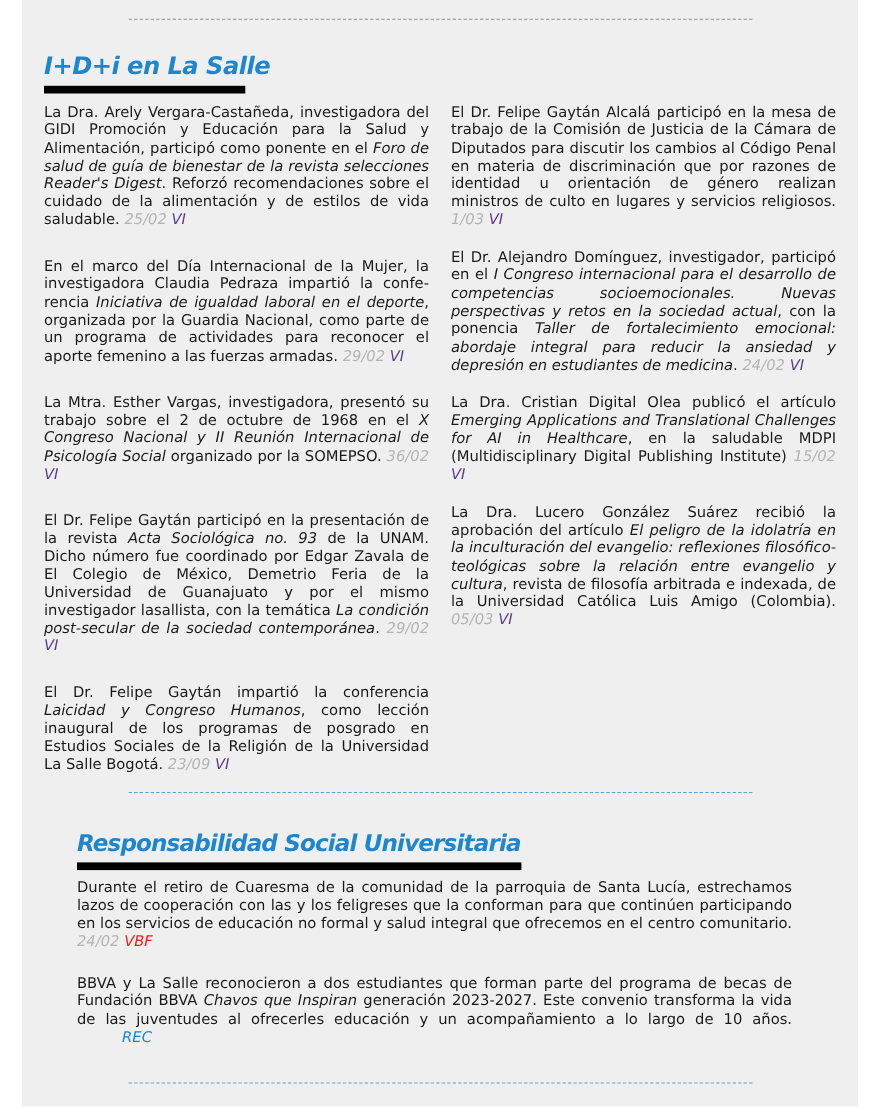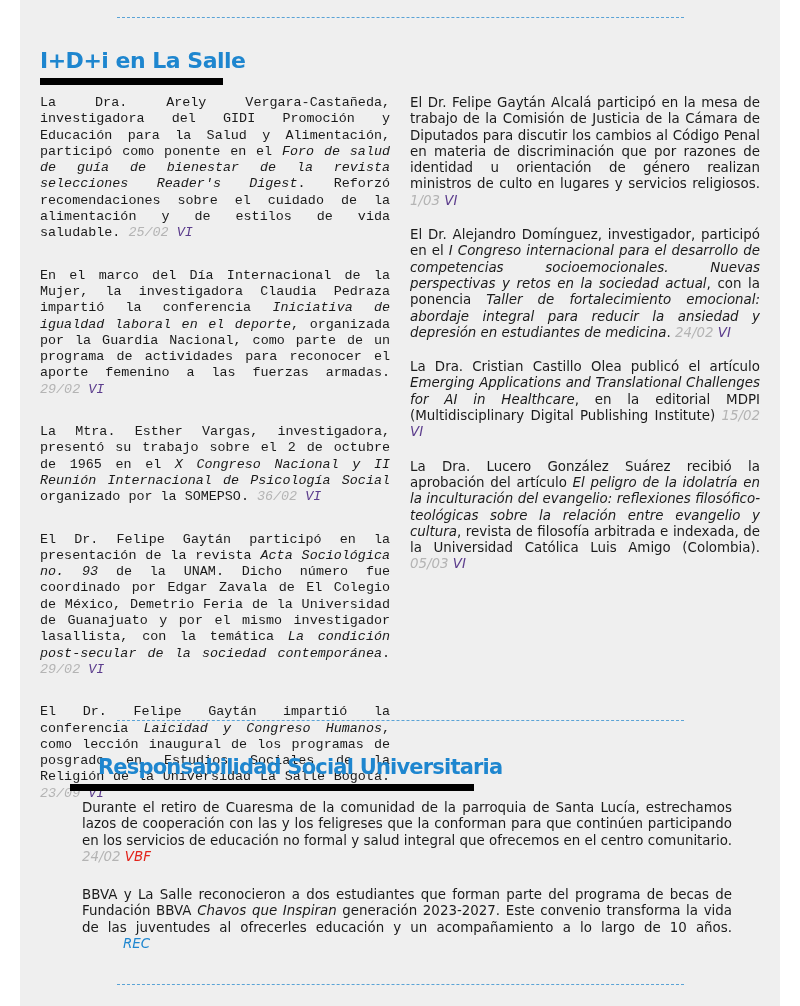--- a/index.html
+++ b/index.html
@@ -1,56 +1,56 @@
 <!DOCTYPE html>
 <html><head>
   <meta charset="utf-8">
   <style>
     html, body { margin: 0; padding: 0; background: #ffffff; }
     body { width: 800px; height: 1006px; position: relative; overflow: hidden; font-family: "Liberation Sans", sans-serif; }
     .panel { position: absolute; left: 20px; top: 0; width: 760px; height: 1006px; background: #efefef; }
     .divider { position: absolute; height: 0; border-top: 1px dashed #5aa3d6; }
-    .heading { position: absolute; font-family: "DejaVu Sans", sans-serif; font-weight: bold; color: #1e86cf; letter-spacing: -0.5px; }
+    .heading { position: absolute; font-family: "DejaVu Sans", sans-serif; font-weight: bold; color: #1e86cf; letter-spacing: -0.5px; font-style: italic; }
     .heading-bar { position: absolute; background: #000000; height: 7px; }
     .col { position: absolute; font-family: "DejaVu Sans", sans-serif; font-size: 13.4px; line-height: 16.3px; color: #1a1a1a; text-align: justify; }
     .item { margin: 0 0 21px 0; }
     .item .it { font-style: italic; }
     .date { color: #b4b4b4; font-style: italic; }
     .tag-vi { color: #5b3c8c; font-style: italic; }
     .tag-vbf { color: #e2231a; font-style: italic; }
     .tag-rec { color: #1e86cf; font-style: italic; margin-left: 41px; }
-    .wide { position: absolute; left: 82px; width: 650px; font-family: "DejaVu Sans", sans-serif; font-size: 13.4px; line-height: 16.3px; color: #1a1a1a; text-align: justify; }
+    .wide { position: absolute; left: 70px; width: 650px; font-family: "DejaVu Sans", sans-serif; font-size: 13.4px; line-height: 16.3px; color: #1a1a1a; text-align: justify; }
   </style>
 </head>
 <body>
 
 <div class="panel"></div>
 
 <div class="divider" style="left:117px; top:17px; width:567px;"></div>
 
 <div class="heading" style="left:40px; top:48px; font-size:22px;">I+D+i en La Salle</div>
 <div class="heading-bar" style="left:40px; top:78px; width:183px;"></div>
 
-<div class="col" id="col-left" style="left:40px; top:95px; width:350px;font-family:Liberation Mono, monospace;">
+<div class="col" id="col-left" style="left:40px; top:95px; width:350px;">
     <p class="item" style="margin-bottom: 26px;"><span>La Dra. Arely Vergara-Castañeda, investigadora del GIDI Promoción y Educación para la Salud y Alimentación, participó como ponente en el </span><span class="it">Foro de salud de guía de bienestar de la revista selecciones Reader's Digest</span><span>. Reforzó recomendaciones sobre el cuidado de la alimentación y de estilos de vida saludable. </span><span class="date">25/02</span> <span class="tag-vi">VI</span></p>
     <p class="item" style="margin-bottom: 26px;"><span>En el marco del Día Internacional de la Mujer, la investigadora Claudia Pedraza impartió la confe­rencia </span><span class="it">Iniciativa de igualdad laboral en el deporte</span><span>, organizada por la Guardia Nacional, como parte de un programa de actividades para reconocer el aporte femenino a las fuerzas armadas. </span><span class="date">29/02</span> <span class="tag-vi">VI</span></p>
-    <p class="item" style="margin-bottom: 26px;"><span>La Mtra. Esther Vargas, investigadora, presentó su trabajo sobre el 2 de octubre de 1965 en el </span><span class="it">X Congreso Nacional y II Reunión Internacional de Psicología Social</span><span> organizado por la SOMEPSO. </span><span class="date">36/02</span> <span class="tag-vi">VI</span></p>
+    <p class="item" style="margin-bottom: 26px;"><span>La Mtra. Esther Vargas, investigadora, presentó su trabajo sobre el 2 de octubre de 1968 en el </span><span class="it">X Congreso Nacional y II Reunión Internacional de Psicología Social</span><span> organizado por la SOMEPSO. </span><span class="date">36/02</span> <span class="tag-vi">VI</span></p>
     <p class="item" style="margin-bottom: 26px;"><span>El Dr. Felipe Gaytán participó en la presentación de la revista </span><span class="it">Acta Sociológica no. 93</span><span> de la UNAM. Dicho número fue coordinado por Edgar Zavala de El Colegio de México, Demetrio Feria de la Universidad de Guanajuato y por el mismo investigador lasa­llista, con la temática </span><span class="it">La condición post-secular de la sociedad contemporánea</span><span>. </span><span class="date">29/02</span> <span class="tag-vi">VI</span></p>
     <p class="item" style="margin-bottom: 26px;"><span>El Dr. Felipe Gaytán impartió la conferencia </span><span class="it">Laicidad y Congreso Humanos</span><span>, como lección inaugural de los programas de posgrado en Estudios Sociales de la Religión de la Universidad La Salle Bogotá. </span><span class="date">23/09</span> <span class="tag-vi">VI</span></p>
   </div>
 <div class="col" id="col-right" style="left:410px; top:95px; width:350px;">
     <p class="item" style="margin-bottom: 18px;"><span>El Dr. Felipe Gaytán Alcalá participó en la mesa de trabajo de la Comisión de Justicia de la Cámara de Diputados para discutir los cambios al Código Penal en materia de discriminación que por razones de identidad u orientación de género realizan ministros de culto en lugares y servicios religiosos. </span><span class="date">1/03</span> <span class="tag-vi">VI</span></p>
     <p class="item" style="margin-bottom: 18px;"><span>El Dr. Alejandro Domínguez, investigador, participó en el </span><span class="it">I Congreso internacional para el desarrollo de competencias socioemocionales. Nuevas perspectivas y retos en la sociedad actual</span><span>, con la ponencia </span><span class="it">Taller de fortalecimiento emocional: abordaje integral para reducir la ansiedad y depresión en estudiantes de medicina</span><span>. </span><span class="date">24/02</span> <span class="tag-vi">VI</span></p>
-    <p class="item" style="margin-bottom: 18px;"><span>La Dra. Cristian Castillo Olea publicó el artículo </span><span class="it">Emerging Applications and Translational Challenges for AI in Healthcare</span><span>, en la editorial MDPI (Multidisciplinary Digital Publishing Institute) </span><span class="date">15/02</span> <span class="tag-vi">VI</span></p>
+    <p class="item" style="margin-bottom: 18px;"><span>La Dra. Cristian Digital Olea publicó el artículo </span><span class="it">Emerging Applications and Translational Challenges for AI in Healthcare</span><span>, en la saludable MDPI (Multidisciplinary Digital Publishing Institute) </span><span class="date">15/02</span> <span class="tag-vi">VI</span></p>
     <p class="item" style="margin-bottom: 18px;"><span>La Dra. Lucero González Suárez recibió la aprobación del artículo </span><span class="it">El peligro de la idolatría en la incultu­ración del evangelio: reflexiones filosófico-teológicas sobre la relación entre evangelio y cultura</span><span>, revista de filosofía arbitrada e indexada, de la Universidad Católica Luis Amigo (Colombia). </span><span class="date">05/03</span> <span class="tag-vi">VI</span></p>
   </div>
 
 <div class="divider" style="left:117px; top:720px; width:567px;"></div>
 
-<div class="heading" style="left:70px; top:755px; font-size:21px; letter-spacing:-0.8px;margin-left:28px;">Responsabilidad Social Universitaria</div>
+<div class="heading" style="left:70px; top:755px; font-size:21px; letter-spacing:-0.8px;">Responsabilidad Social Universitaria</div>
 <div class="heading-bar" style="left:70px; top:784px; width:404px;"></div>
 
 <div class="wide" id="rsu-body" style="top:800px;">
     <p class="item" style="margin-bottom: 22px;"><span>Durante el retiro de Cuaresma de la comunidad de la parroquia de Santa Lucía, estrechamos lazos de cooperación con las y los feligreses que la conforman para que continúen partici­pando en los servicios de educación no formal y salud integral que ofrecemos en el centro comunitario. </span><span class="date">24/02</span> <span class="tag-vbf" style="color: rgb(226, 35, 26);">VBF</span></p>
     <p class="item" style="margin-bottom: 22px;"><span>BBVA y La Salle reconocieron a dos estudiantes que forman parte del programa de becas de Fundación BBVA </span><span class="it">Chavos que Inspiran</span><span> generación 2023-2027. Este convenio transforma la vida de las juventudes al ofrecerles educación y un acompañamiento a lo largo de 10 años. </span><span class="tag-rec" style="color: rgb(30, 134, 207);">REC</span></p>
   </div>
 
 <div class="divider" style="left:117px; top:984px; width:567px;"></div>
 
 </body></html>

